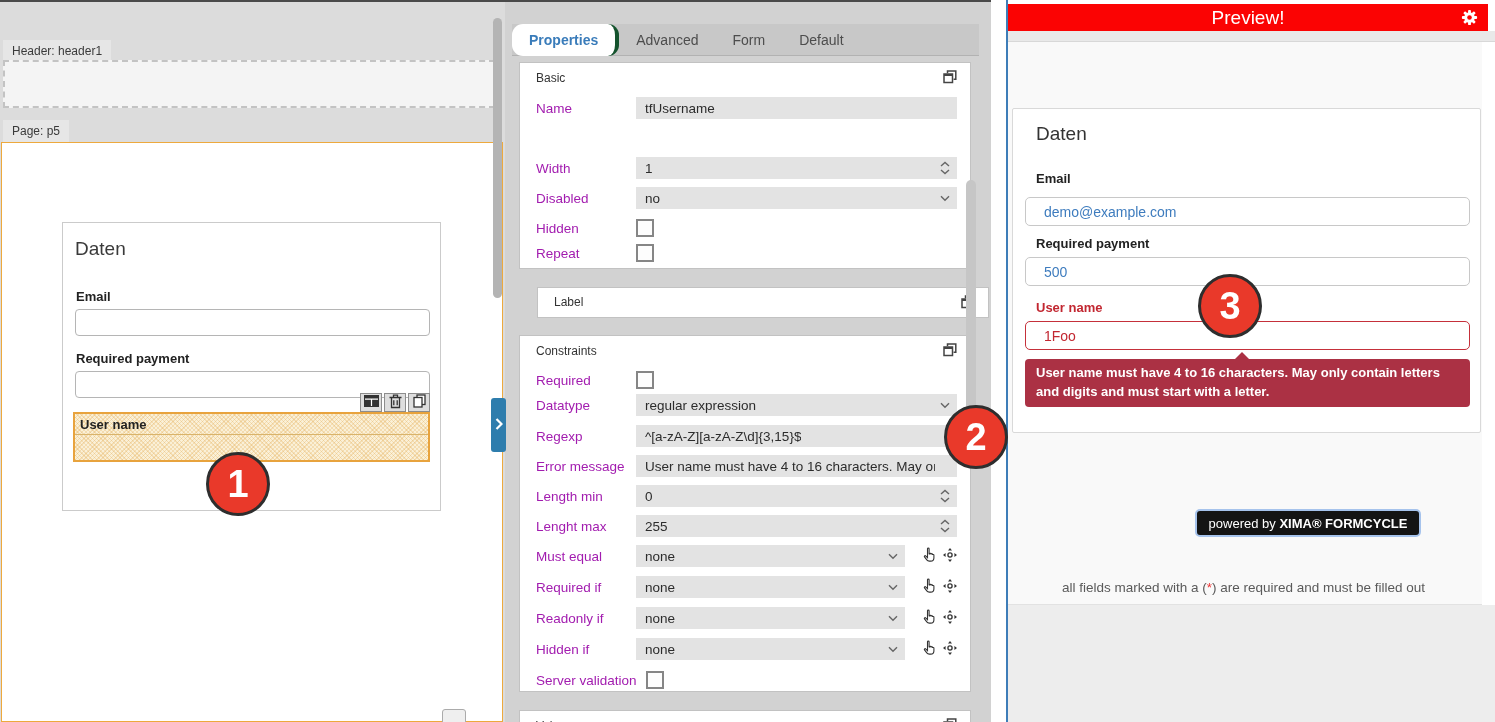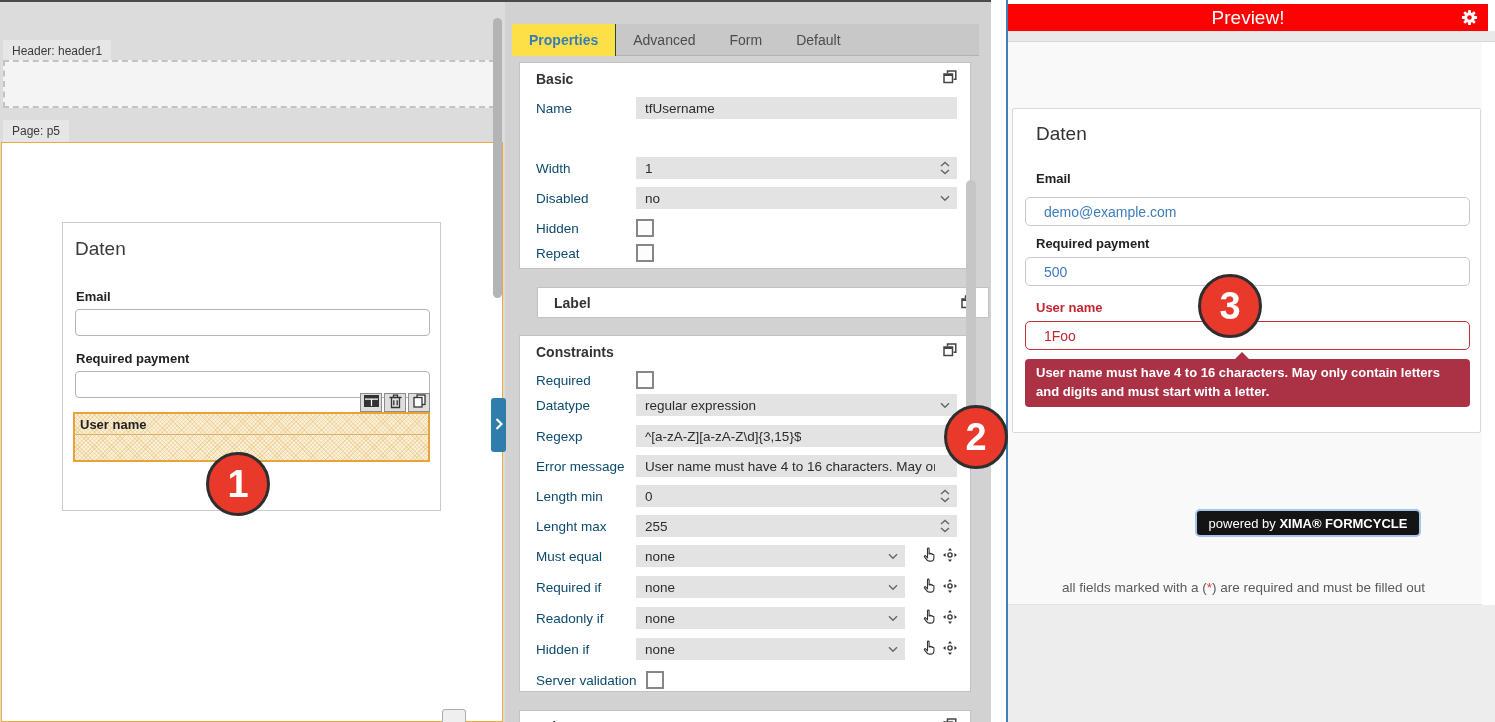--- a/index.html
+++ b/index.html
@@ -38,31 +38,31 @@
              border:1px solid #ababab;border-radius:3px;}
   .left-scroll{position:absolute;left:493px;top:18px;width:9px;height:280px;background:#b4b4b4;border-radius:5px;}
   .flyout-tab{position:absolute;left:491px;top:398px;width:15px;height:54px;background:#2e7dad;border-radius:3px;
               display:flex;align-items:center;justify-content:center;z-index:22;cursor:pointer;}
 
   
   .inspector{position:absolute;left:505px;top:0;width:486px;height:722px;background:#d2d2d2;}
   .tabs{position:absolute;left:7px;top:24px;width:467px;height:32px;background:#c8c8c8;
         display:flex;box-shadow:inset 0 -1px 0 #b2b2b2;}
   .tab{display:flex;align-items:center;padding:0 17px;font-size:14px;color:#4d4d4d;cursor:pointer;}
-  .tab.active{background:#fde047;color:#3a7cba;font-weight:bold;border-right:1px solid #14532d;box-shadow:none;}
+  .tab.active{background:#ffffff;color:#3a7cba;font-weight:bold;border-right:4px solid #14532d;box-shadow:none;border-radius:11px;}
   .card{position:absolute;left:14px;width:452px;box-sizing:border-box;background:#fff;border:1px solid #c2c2c2;}
   .card-basic{top:62px;height:207px;}
   .card-label{top:287px;height:31px;margin-left:18px;}
   .card-constraints{top:335px;height:357px;}
   .card-value{top:710px;height:40px;}
-  .card-h{position:absolute;left:16px;top:8px;font-weight:bold;font-size:14px;color:#333;}
+  .card-h{position:absolute;left:16px;top:8px;font-weight:normal;font-size:12px;color:#333;}
   .card-label .card-h{top:7px;}
   .card-icon{position:absolute;right:13px;top:7px;line-height:0;cursor:pointer;}
   .prow{position:absolute;left:16px;right:13px;height:22px;display:flex;align-items:center;}
-  .plabel{flex:none;width:100px;color:#0c4a6e;font-size:13.5px;}
+  .plabel{flex:none;width:100px;color:#a21caf;font-size:13.5px;}
   .plabel.auto{width:auto;margin-right:9px;}
   .pfield{flex:1;position:relative;height:22px;background:#e3e3e3;display:flex;align-items:center;
           padding:0 22px 0 9px;box-sizing:border-box;font-size:13.5px;color:#2c2c2c;overflow:hidden;}
   .pfield .pval{white-space:nowrap;overflow:hidden;}
   .fld-chev{position:absolute;right:7px;top:8px;line-height:0;}
   .fld-spin{position:absolute;right:7px;top:4px;line-height:0;}
   .row-icons{flex:none;width:52px;display:flex;justify-content:flex-end;gap:7px;align-items:center;}
   .cb{flex:none;width:14px;height:14px;background:#fdfdfd;border:2px solid #868686;cursor:pointer;}
   .mid-scroll{position:absolute;left:461px;top:180px;width:10px;height:285px;background:#c6c6c6;border-radius:5px;z-index:30;}
 

